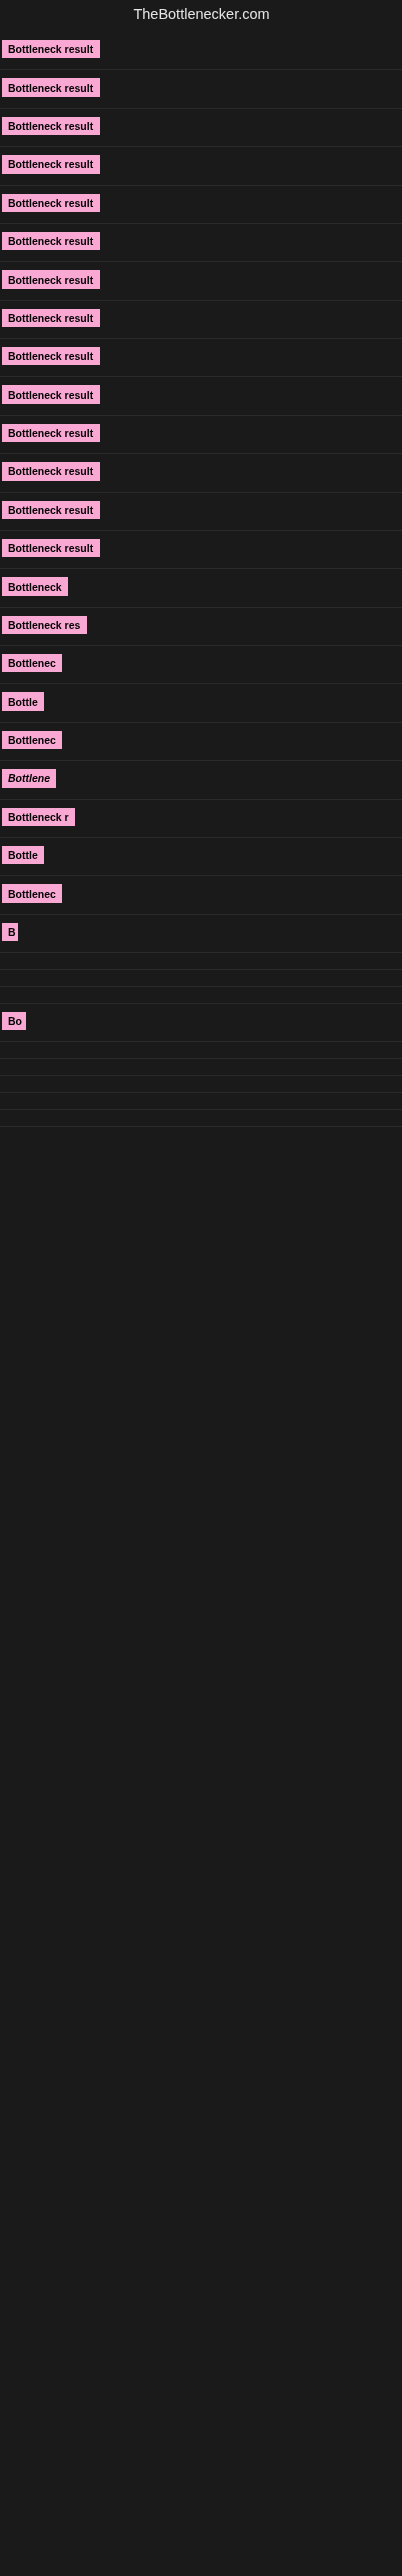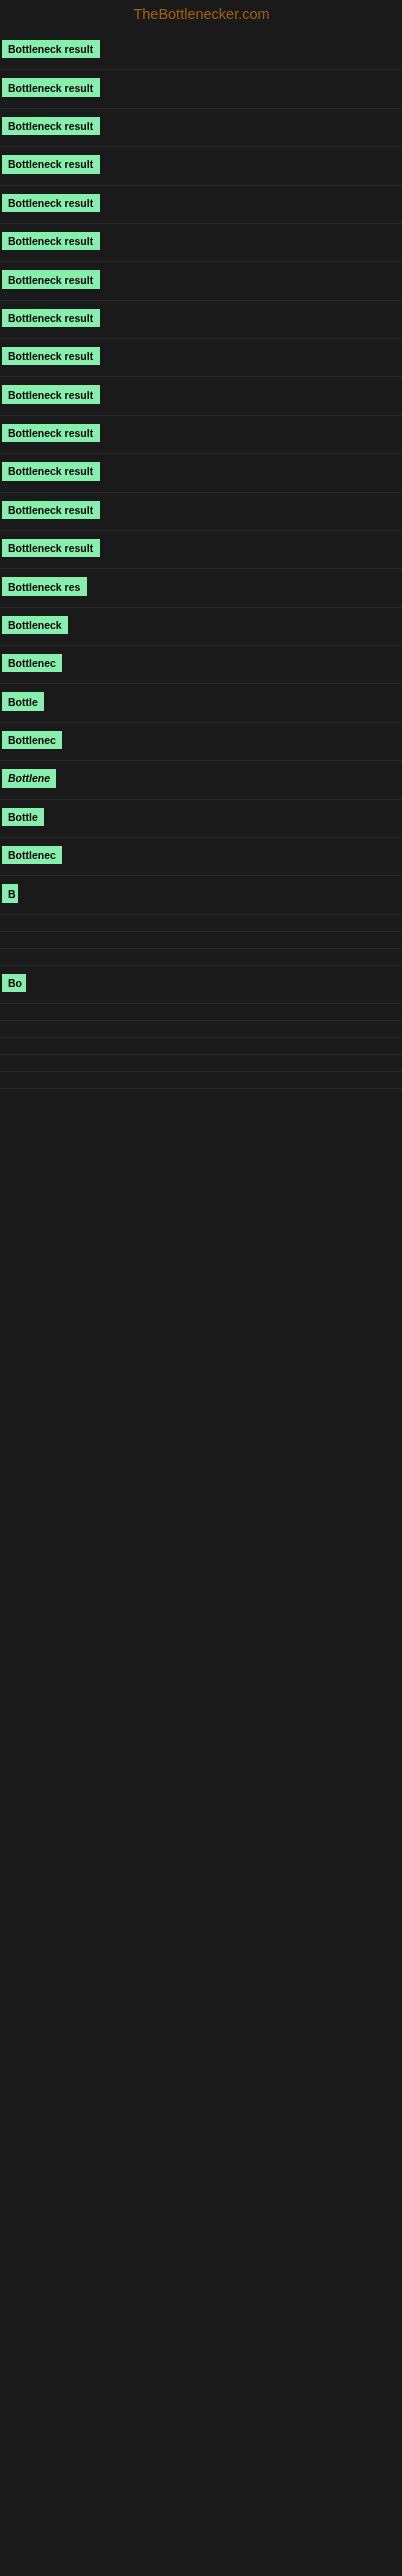--- a/index.html
+++ b/index.html
@@ -11,29 +11,29 @@
     body {
       width: 403px;
       min-height: 2576px;
       background-color: #1a1a1a;
       font-family: Arial, sans-serif;
       position: relative;
     }
 
     .site-title {
       text-align: center;
-      color: #a16207;
+      color: #e5e5e5;
       font-size: 14.5px;
       padding: 6.4px 0 9.7px 0;
       font-weight: normal;
     }
 
     .bottleneck-label {
       display: inline-block;
-      background-color: #86efac;
+      background-color: #f9a8d4;
       color: #000;
       font-size: 10.5px;
       font-weight: bold;
       padding: 3.2px 6.4px;
       white-space: nowrap;
       overflow: hidden;
     }
 
     .row-container {
       padding: 8px 0 8px 1.6px;
@@ -55,26 +55,27 @@
     <div class="row-container"><div class="bottleneck-label" style="max-width: 129px;">Bottleneck result</div></div>
     <div class="row-container"><div class="bottleneck-label" style="max-width: 129px;">Bottleneck result</div></div>
     <div class="row-container"><div class="bottleneck-label" style="max-width: 129px;">Bottleneck result</div></div>
     <div class="row-container"><div class="bottleneck-label" style="max-width: 129px;">Bottleneck result</div></div>
     <div class="row-container"><div class="bottleneck-label" style="max-width: 129px;">Bottleneck result</div></div>
     <div class="row-container"><div class="bottleneck-label" style="max-width: 129px;">Bottleneck result</div></div>
     <div class="row-container"><div class="bottleneck-label" style="max-width: 129px;">Bottleneck result</div></div>
     <div class="row-container"><div class="bottleneck-label" style="max-width: 129px;">Bottleneck result</div></div>
     <div class="row-container"><div class="bottleneck-label" style="max-width: 129px;">Bottleneck result</div></div>
     <div class="row-container"><div class="bottleneck-label" style="max-width: 121px;">Bottleneck result</div></div>
+    <div class="row-container"><div class="bottleneck-label" style="max-width: 72px;">Bottleneck</div></div>
     <div class="row-container"><div class="bottleneck-label" style="max-width: 93px;">Bottleneck res</div></div>
-    <div class="row-container"><div class="bottleneck-label" style="max-width: 72px;">Bottleneck</div></div>
     <div class="row-container"><div class="bottleneck-label" style="max-width: 68px;">Bottlenec</div></div>
     <div class="row-container"><div class="bottleneck-label" style="max-width: 52px;">Bottle</div></div>
     <div class="row-container"><div class="bottleneck-label" style="max-width: 68px;">Bottlenec</div></div>
     <div class="row-container"><div class="bottleneck-label" style="max-width: 63px; font-style: italic;">Bottlene</div></div>
+    <div class="row-container"><div class="bottleneck-label" style="max-width: 81px;">Bottleneck r</div></div>
     <div class="row-container"><div class="bottleneck-label" style="max-width: 52px;">Bottle</div></div>
     <div class="row-container"><div class="bottleneck-label" style="max-width: 68px;">Bottlenec</div></div>
     <div class="row-container"><div class="bottleneck-label" style="max-width: 16px;">B</div></div>
     <div class="row-container"></div>
     <div class="row-container"></div>
     <div class="row-container"></div>
     <div class="row-container"><div class="bottleneck-label" style="max-width: 24px; text-align: right;">Bo</div></div>
     <div class="row-container"></div>
     <div class="row-container"></div>
     <div class="row-container"></div>

